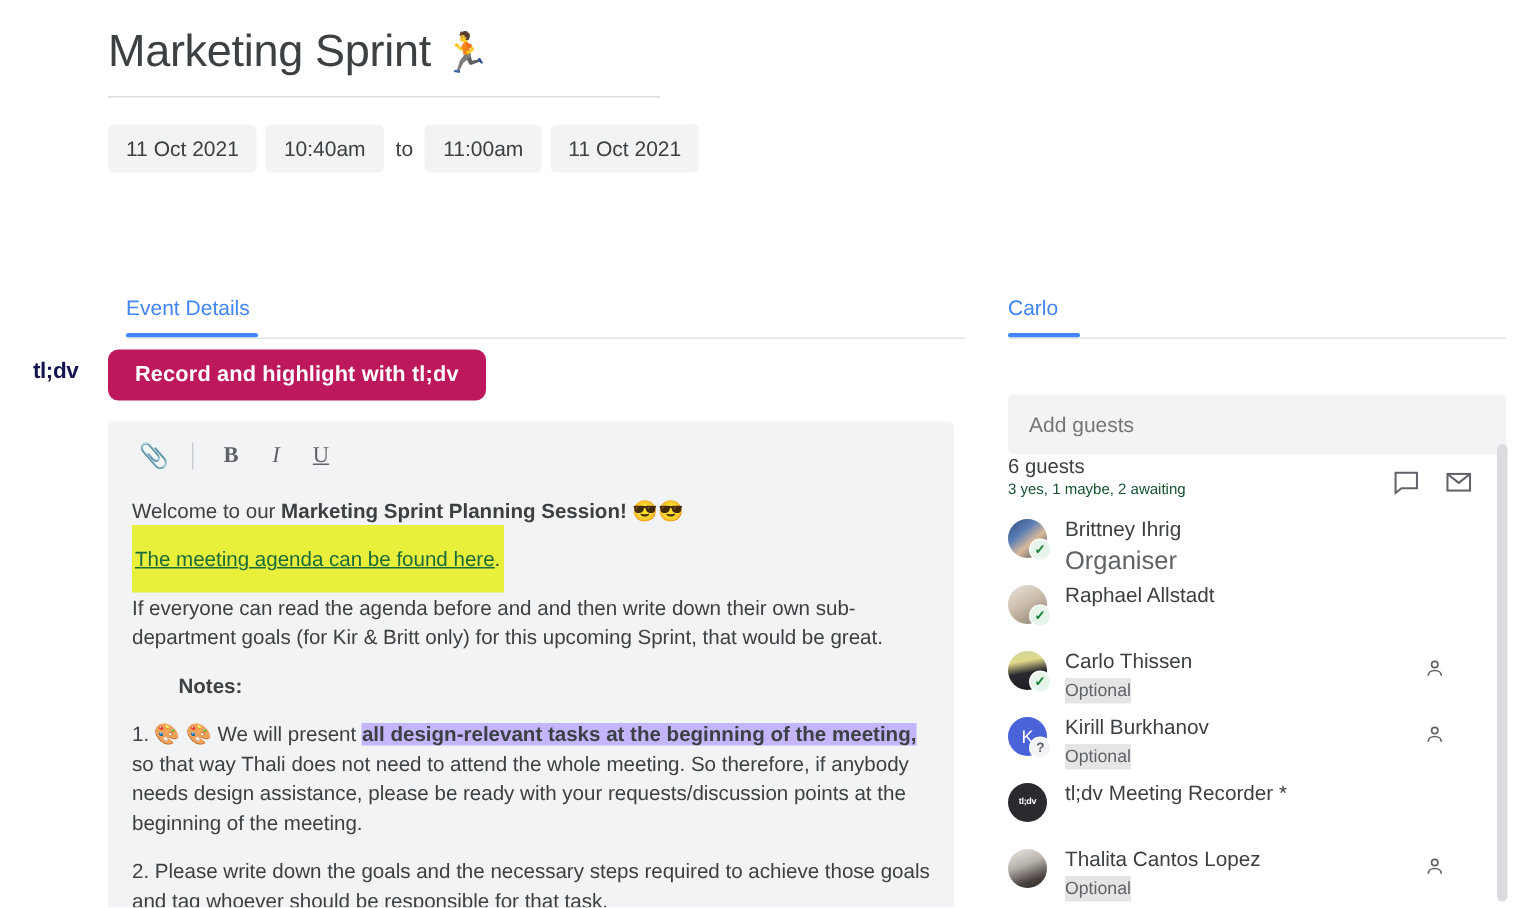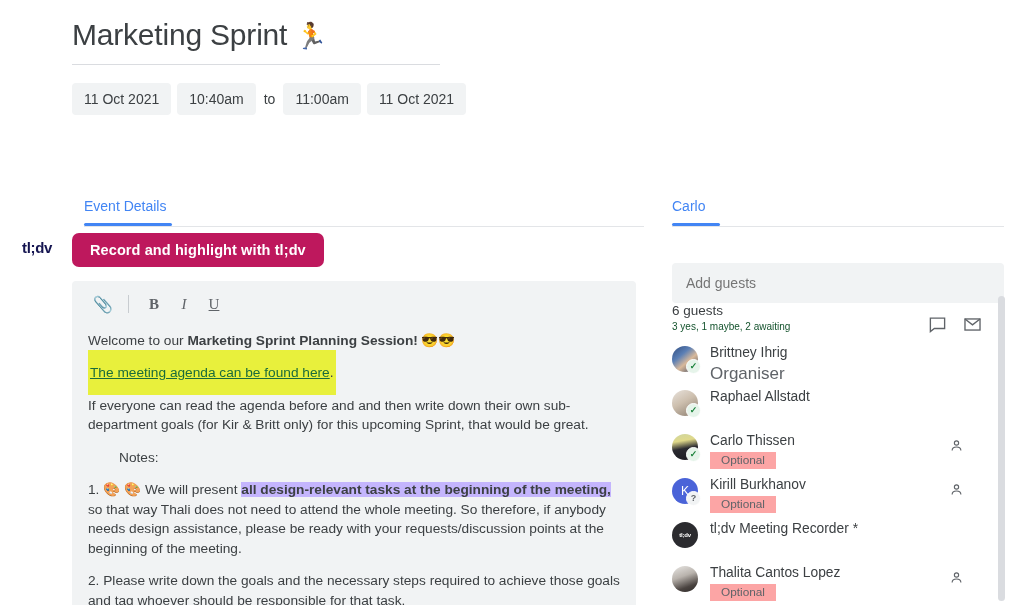--- a/index.html
+++ b/index.html
@@ -185,21 +185,21 @@
   .hl-link {
     background: #e8f03c;
     box-decoration-break: clone;
     -webkit-box-decoration-break: clone;
     padding: 15px 2px;
   }
   .agenda-link {
     color: #1a6b3c;
     text-decoration: underline;
   }
-  .notes-label { font-weight: 400; margin-bottom: 1px; padding-left: 31px; }
+  .notes-label { font-weight: 700; margin-bottom: 1px; padding-left: 31px; }
   .p-tight { margin-bottom: 4px; }
 
   
   .guests-panel {
     position: absolute;
     left: 672px;
     top: 240px;
     width: 327px;
     margin-top: 23px;
   }
@@ -213,21 +213,21 @@
     width: 332px;
     box-sizing: border-box;
     font-family: "Liberation Sans", sans-serif;
   }
   .guests-summary {
     position: absolute;
     left: 672px;
     top: 302px;
     width: 332px;
     display: flex;
-    align-items: flex-end;
+    align-items: center;
     justify-content: space-between;
   }
   .gs-count {
     font-size: 13.5px;
     color: #3c4043;
     line-height: 1.35;
   }
   .gs-sub {
     font-size: 10px;
     color: #14532d;
@@ -303,23 +303,23 @@
   }
   .guest-sub {
     font-size: 17px;
     color: #5f6368;
     line-height: 1.35;
     margin-top: 1px;
   }
   .guest-opt {
     font-size: 11.8px;
     color: #5f6368;
-    background: #fca5a5;
+    background: #e5e5e5;
     display: inline-block;
-    padding: 1px 11px;
+    padding: 1px 0;
     margin-top: 2px;
     line-height: 1.3;
   }
   .person-icon {
     position: absolute;
     right: 18px;
     top: 6px;
     color: #5f6368;
   }
   .person-icon svg { display: block; }

